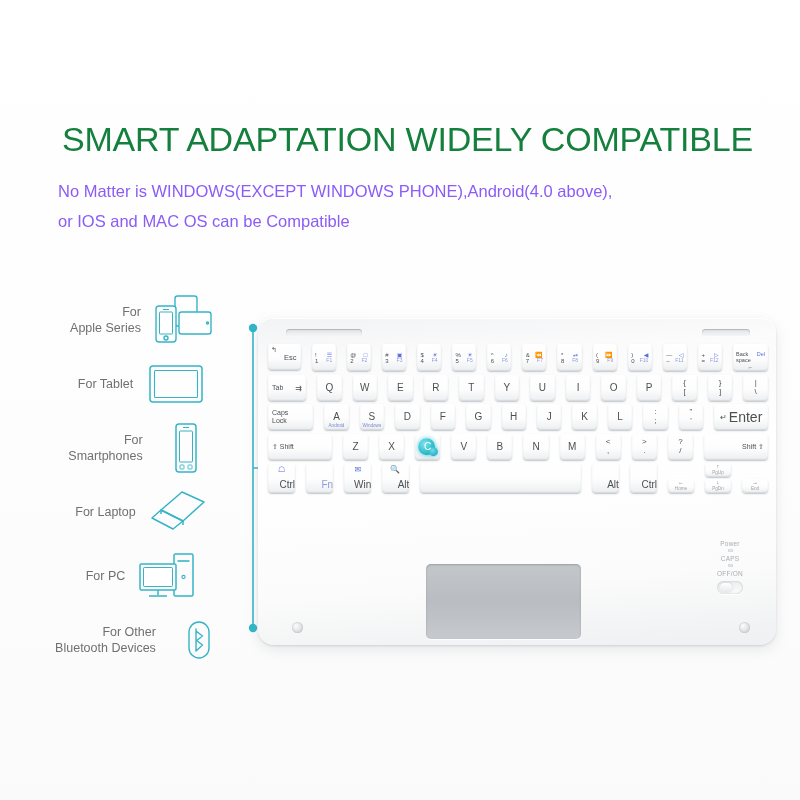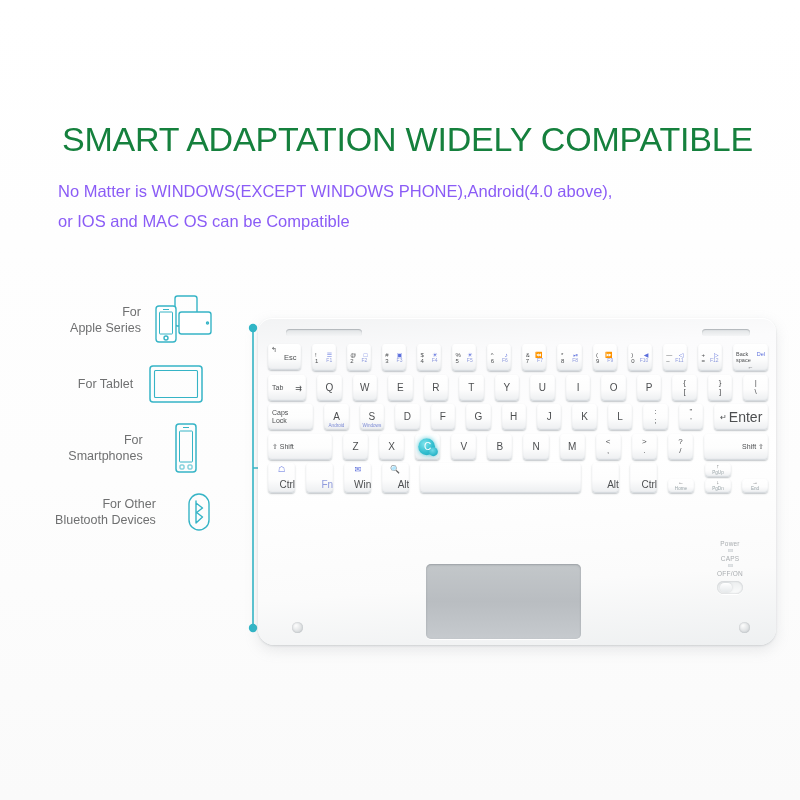--- a/index.html
+++ b/index.html
@@ -283,21 +283,44 @@
       <svg width="30" height="52" viewBox="0 0 30 52" fill="none" stroke="#36b4c6" stroke-width="1.5">
         <rect x="5" y="2" width="20" height="48" rx="3"></rect>
         <rect x="8.5" y="9" width="13" height="31" rx="0.7" stroke-width="1"></rect>
         <line x1="12" y1="5.5" x2="18" y2="5.5" stroke-width="1"></line>
         <rect x="9" y="43" width="4" height="4" rx="0.7" stroke-width="0.9"></rect>
         <rect x="17" y="43" width="4" height="4" rx="0.7" stroke-width="0.9"></rect>
       </svg>
     </div>
   </div>
 
-
+  <div class="cat-row">
+    <div class="cat-label">For Laptop</div>
+    <div class="cat-icon">
+      <svg width="60" height="46" viewBox="0 0 60 46" fill="none" stroke="#36b4c6" stroke-width="1.5" stroke-linejoin="round">
+        <path d="M12 21 L33 3 L55 13 L34 32 Z"></path>
+        <path d="M3 29 L12 21 L34 32 L24 40 Z"></path>
+        <path d="M12 21 L12 25 M34 32 L34 36"></path>
+      </svg>
+    </div>
+  </div>
+
+  <div class="cat-row">
+    <div class="cat-label">For PC</div>
+    <div class="cat-icon">
+      <svg width="60" height="50" viewBox="0 0 60 50" fill="none" stroke="#36b4c6" stroke-width="1.5">
+        <rect x="36" y="3" width="19" height="42" rx="1.5"></rect>
+        <line x1="39.5" y1="10" x2="51.5" y2="10" stroke-width="1.6"></line>
+        <circle cx="45.5" cy="26" r="1.6" stroke-width="1.1"></circle>
+        <rect x="2" y="13" width="36" height="26" rx="1.5" fill="#fff"></rect>
+        <rect x="5.5" y="16.5" width="29" height="19" rx="0.8" stroke-width="1"></rect>
+        <path d="M20 39 L20 44 M11 45 L29 45" stroke-width="1.5"></path>
+      </svg>
+    </div>
+  </div>
 
   <div class="cat-row">
     <div class="cat-label">For Other
 Bluetooth Devices</div>
     <div class="cat-icon">
       <svg width="30" height="40" viewBox="0 0 30 40" fill="none" stroke="#36b4c6" stroke-width="1.4">
         <rect x="5" y="2" width="20" height="36" rx="10"></rect>
         <path d="M12 11 L18.5 16 L12 21 L12 9 L12 31 L18.5 25 L12 20" stroke-width="1.4" stroke-linejoin="round" stroke-linecap="round"></path>
       </svg>
     </div>

